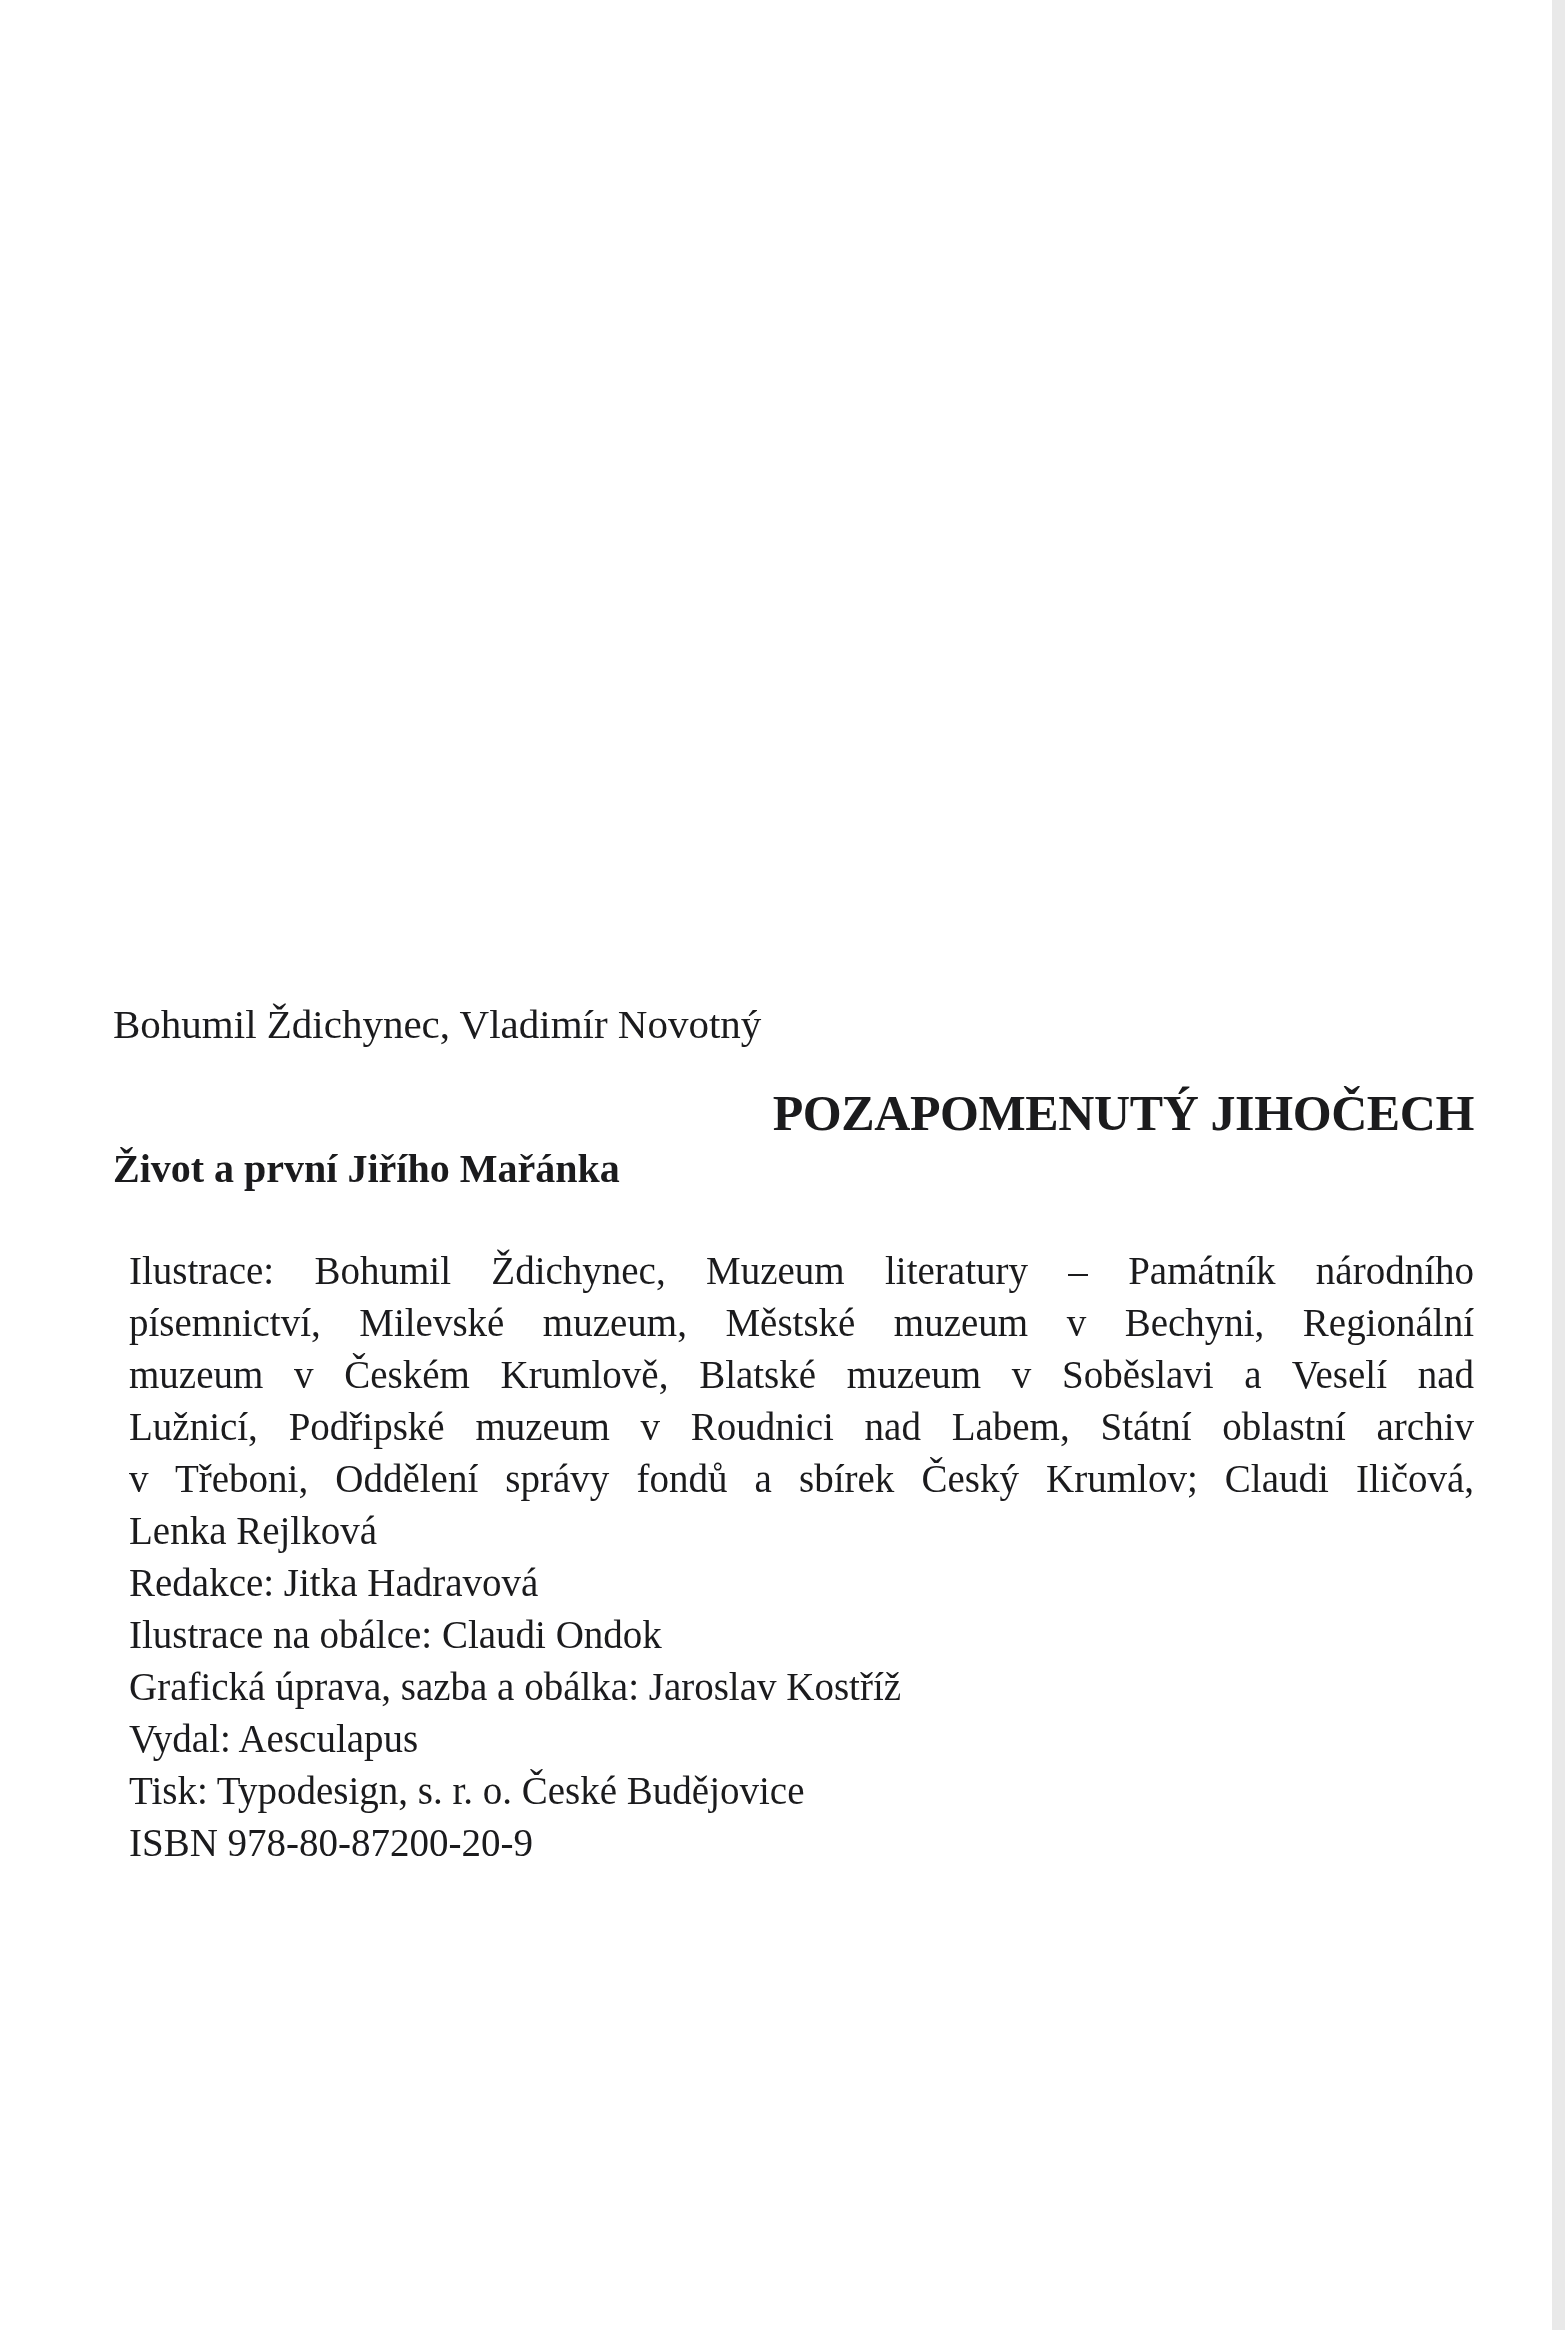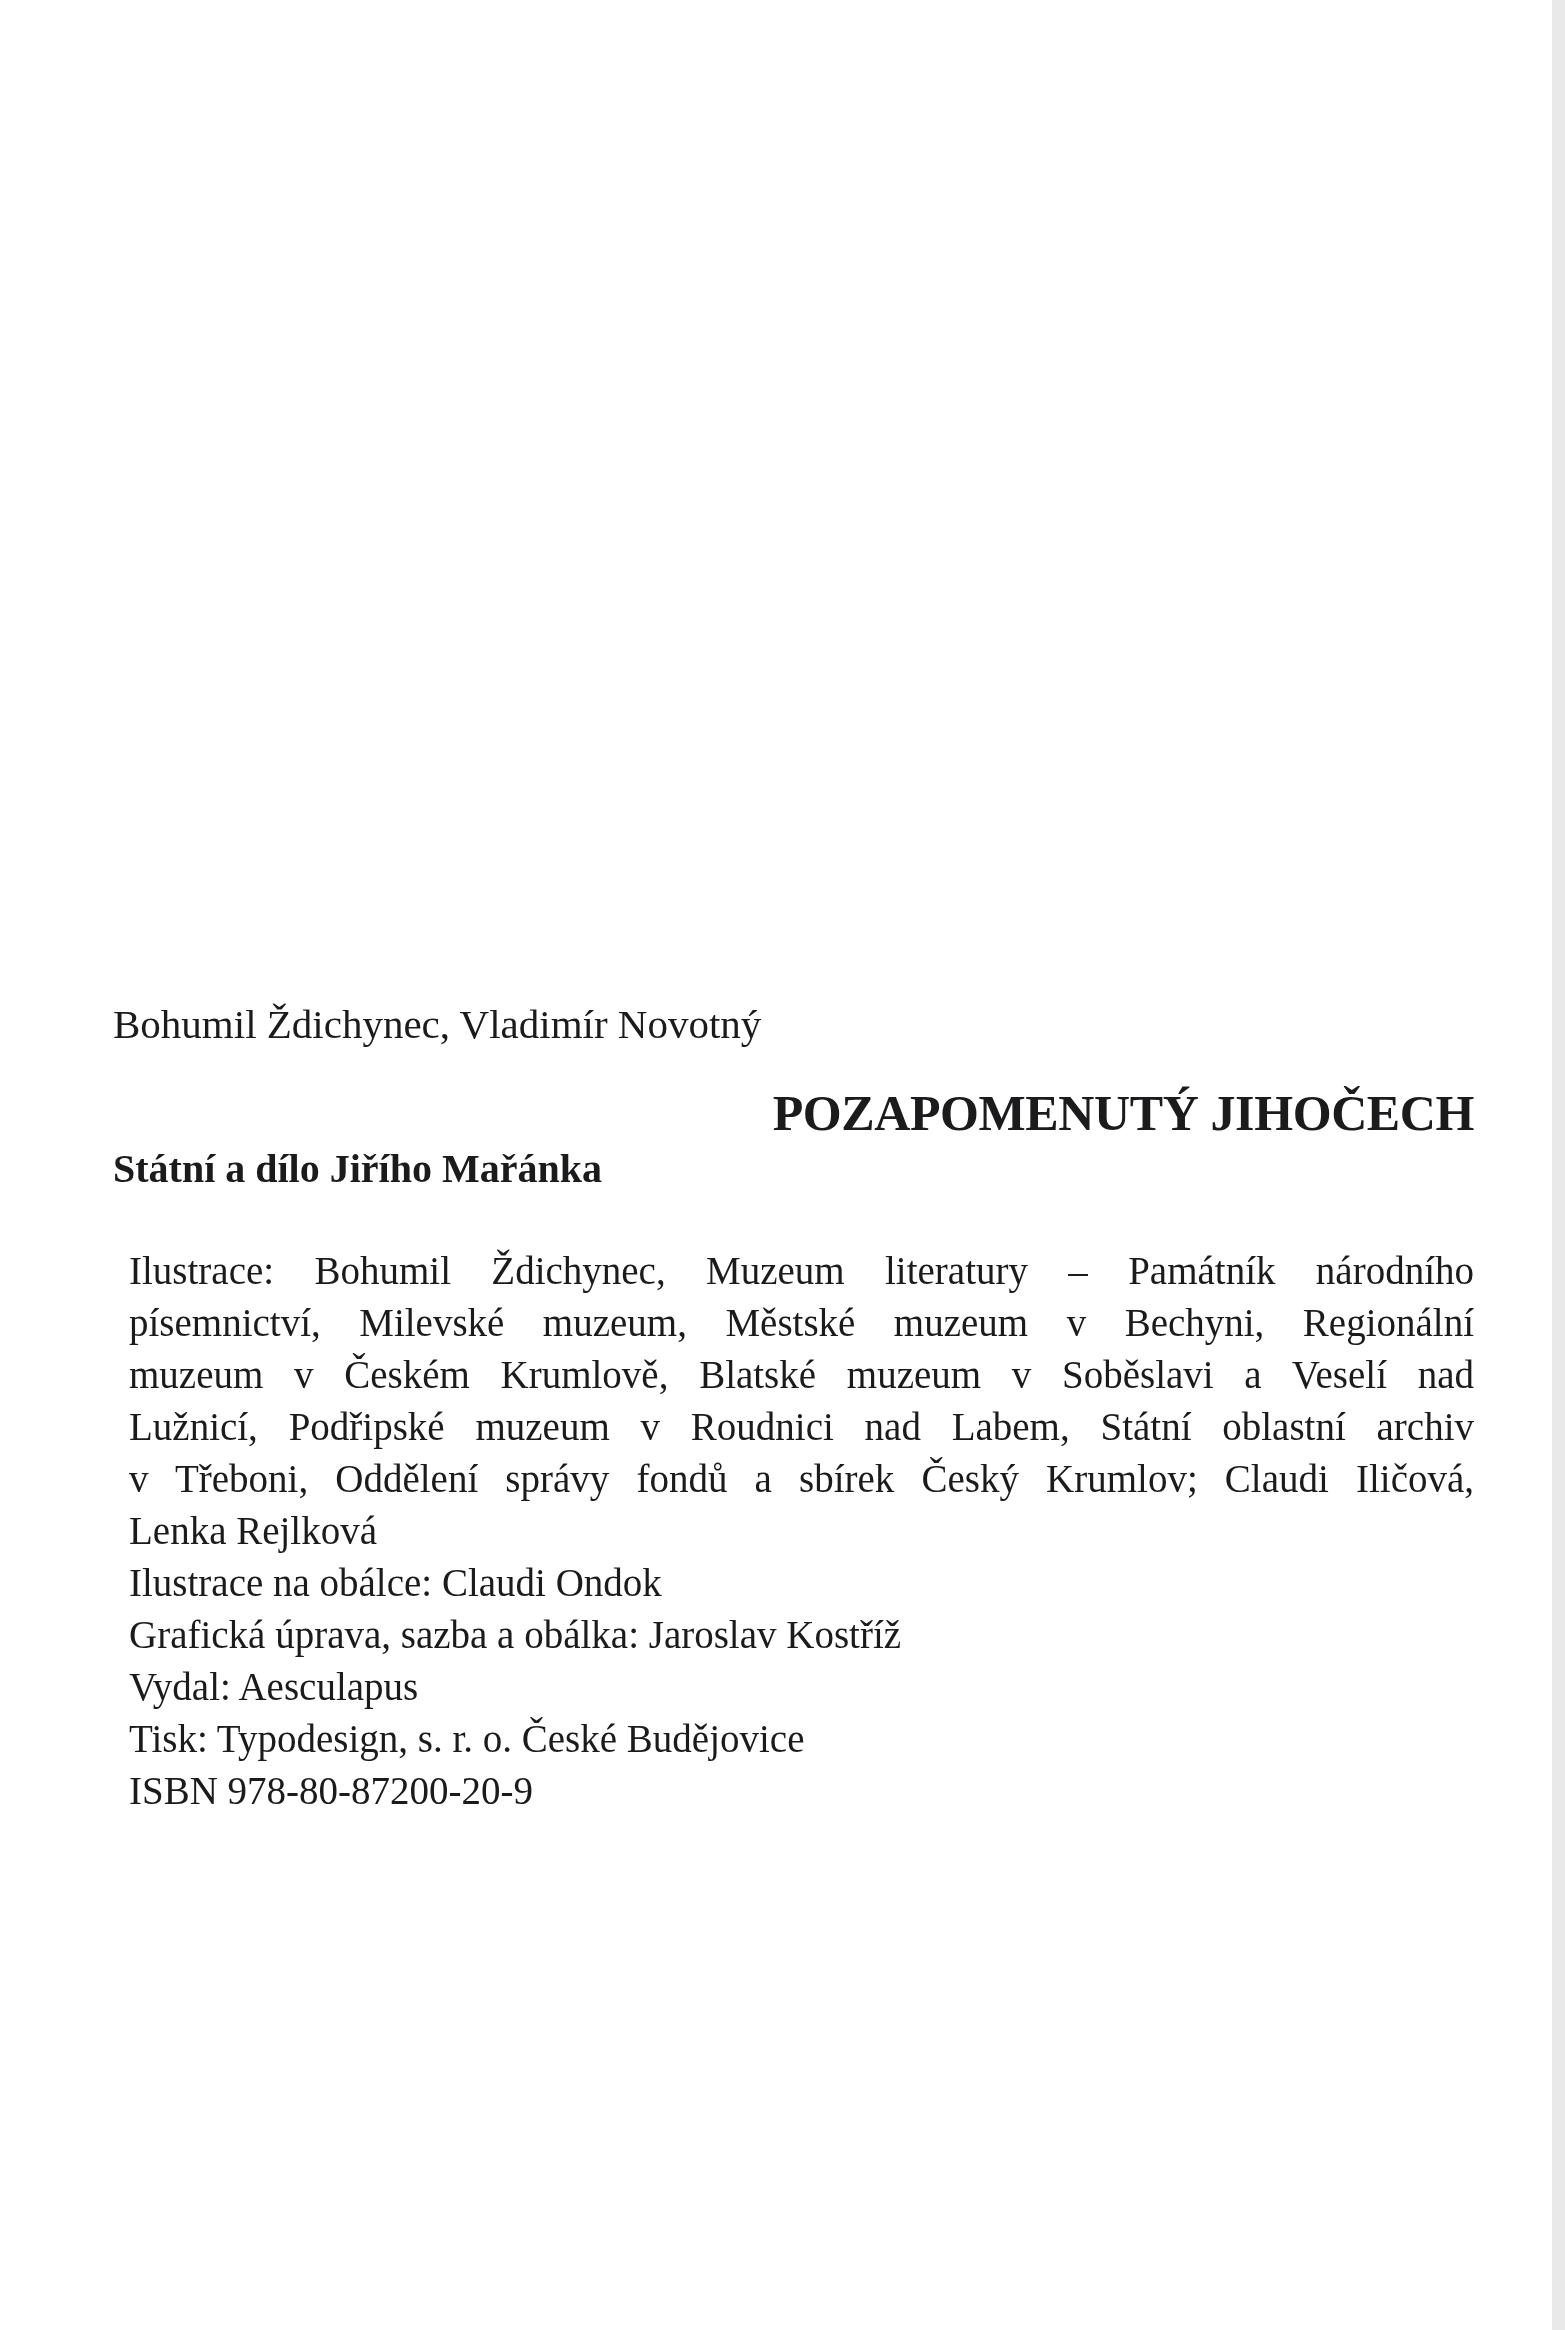--- a/index.html
+++ b/index.html
@@ -67,31 +67,32 @@
 </head>
 <body>
 
 <div class="page">
   <div class="text-block">
 
     <div class="author">Bohumil Ždichynec, Vladimír Novotný</div>
 
     <div class="title">POZAPOMENUTÝ JIHOČECH</div>
 
-    <div class="subtitle">Státní a dílo Jiřího Mařánka</div>
+    <div class="subtitle">Život a první Jiřího Mařánka</div>
 
     <div class="credits">
 
       <div class="jline">Ilustrace: Bohumil Ždichynec, Muzeum literatury – Památník národního</div>
       <div class="jline">písemnictví, Milevské muzeum, Městské muzeum v Bechyni, Regionální</div>
       <div class="jline">muzeum v Českém Krumlově, Blatské muzeum v Soběslavi a Veselí nad</div>
       <div class="jline">Lužnicí, Podřipské muzeum v Roudnici nad Labem, Státní oblastní archiv</div>
       <div class="jline">v Třeboni, Oddělení správy fondů a sbírek Český Krumlov; Claudi Iličová,</div>
       <div class="jline last">Lenka Rejlková</div>
 
+      <div class="cline">Redakce: Jitka Hadravová</div>
       <div class="cline">Ilustrace na obálce: Claudi Ondok</div>
       <div class="cline">Grafická úprava, sazba a obálka: Jaroslav Kostříž</div>
       <div class="cline">Vydal: Aesculapus</div>
       <div class="cline">Tisk: Typodesign, s. r. o. České Budějovice</div>
       <div class="cline">ISBN 978-80-87200-20-9</div>
     </div>
 
   </div>
 </div>
 

